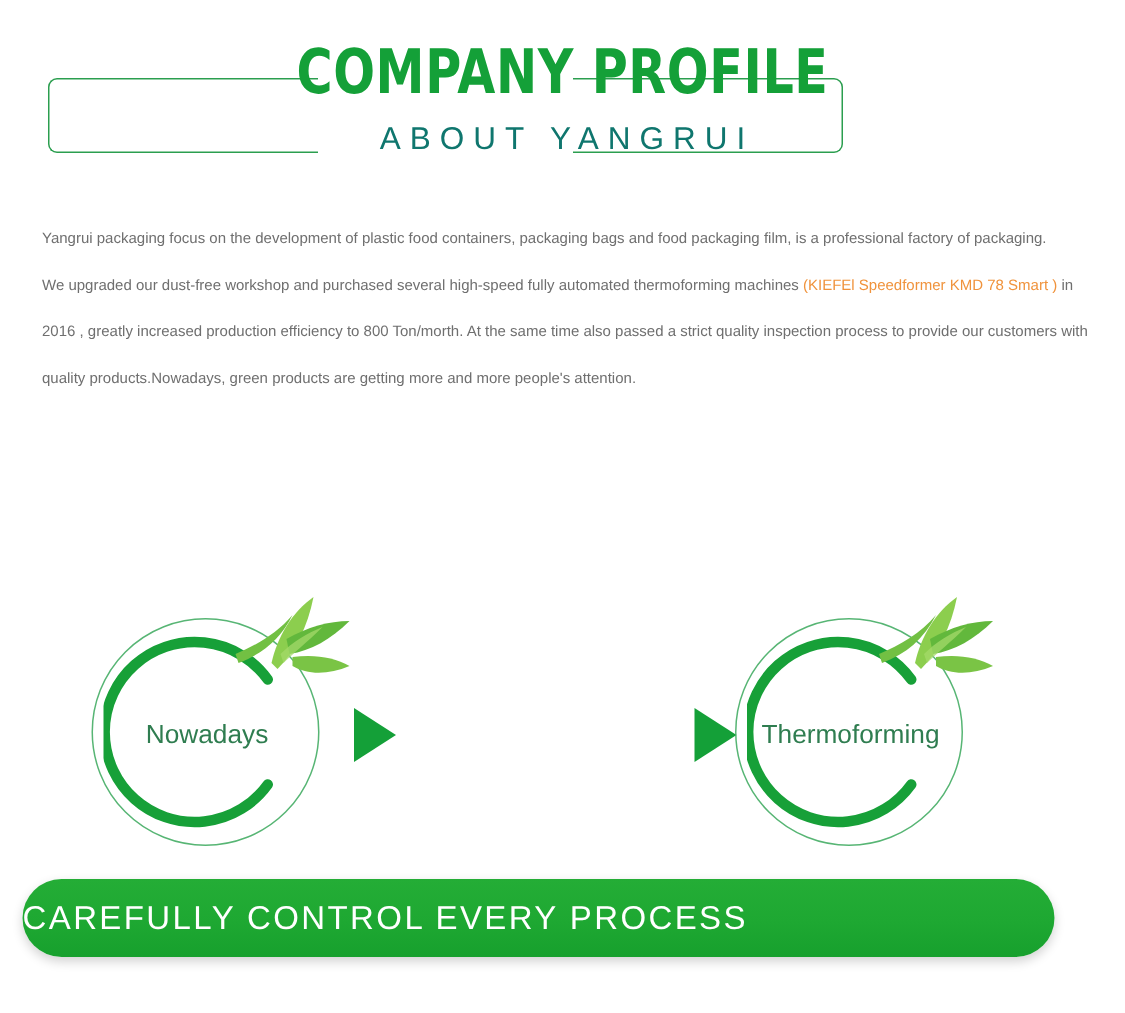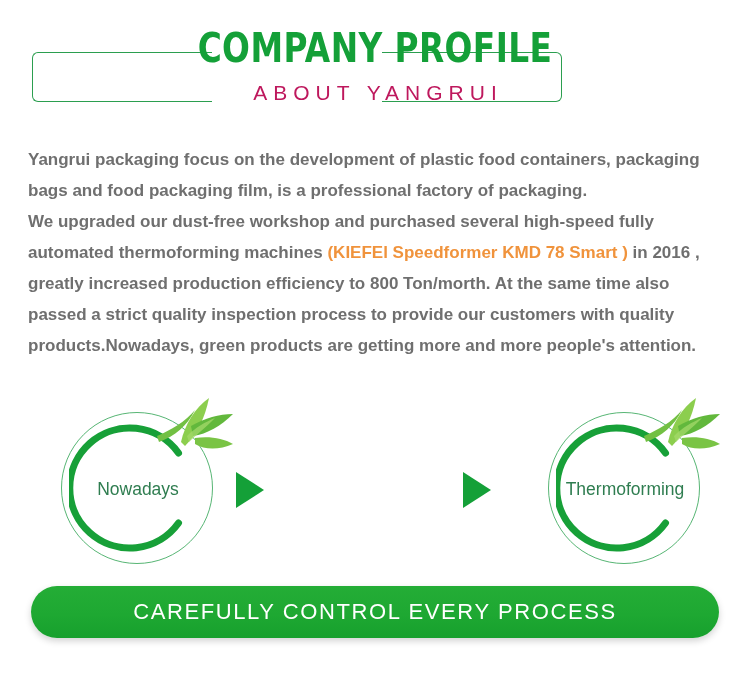--- a/index.html
+++ b/index.html
@@ -58,58 +58,57 @@
     letter-spacing: 0.5px;
     transform: scaleX(0.80);
     transform-origin: center center;
     white-space: nowrap;
   }
   .sub-title {
     margin-top: 6px;
     font-family: "Liberation Sans", sans-serif;
     font-size: 21px;
     line-height: 26px;
-    color: #be185d;
+    color: #0f766e;
     letter-spacing: 6px;
     padding-left: 6px;
     white-space: nowrap;
   }
 
   
   .copy {
     position: absolute;
     left: 28px;
     top: 144px;
     width: 700px;
-    font-size: 17px;
+    font-size: 10px;
     line-height: 31px;
     color: #6f6f6f;
     font-family: "Liberation Sans", sans-serif;
-    font-weight: bold;
   }
   .copy p { margin: 0; }
   .hl { color: #f0933c; }
 
   
   .process {
     position: absolute;
     left: 0;
     top: 396px;
     width: 750px;
     height: 172px;
   }
   .node {
     position: absolute;
     top: 10px;
     width: 166px;
     height: 166px;
   }
   .node.n0 { left: 55px; }
   .node.n1 { left: 281px; }
-  .node.n2 { left: 542px; }
+  .node.n2 { left: 484px; }
 
   .ring-thin {
     position: absolute;
     left: 6px;
     top: 6px;
     width: 152px;
     height: 152px;
     border: 1px solid #3aa85c;
     border-radius: 50%;
     box-sizing: border-box;
@@ -158,30 +157,30 @@
     border-top: 18px solid transparent;
     border-bottom: 18px solid transparent;
     border-left: 28px solid #14a038;
   }
   .arrow.a0 { left: 236px; }
   .arrow.a1 { left: 463px; }
 
   
   .banner {
     position: absolute;
-    left: 31px;
+    left: 15px;
     top: 586px;
     width: 688px;
     height: 52px;
     border-radius: 26px;
     background: linear-gradient(180deg, #24ad36 0%, #1ea832 55%, #17a02d 100%);
     box-shadow: 0 3px 7px rgba(0,0,0,0.18);
     display: flex;
     align-items: center;
-    justify-content: center;
+    justify-content: flex-start;
   }
   .banner-text {
     color: #ffffff;
     font-size: 22px;
     letter-spacing: 1.6px;
     font-family: "Liberation Sans", sans-serif;
     white-space: nowrap;
   }
 </style>
 </head>

